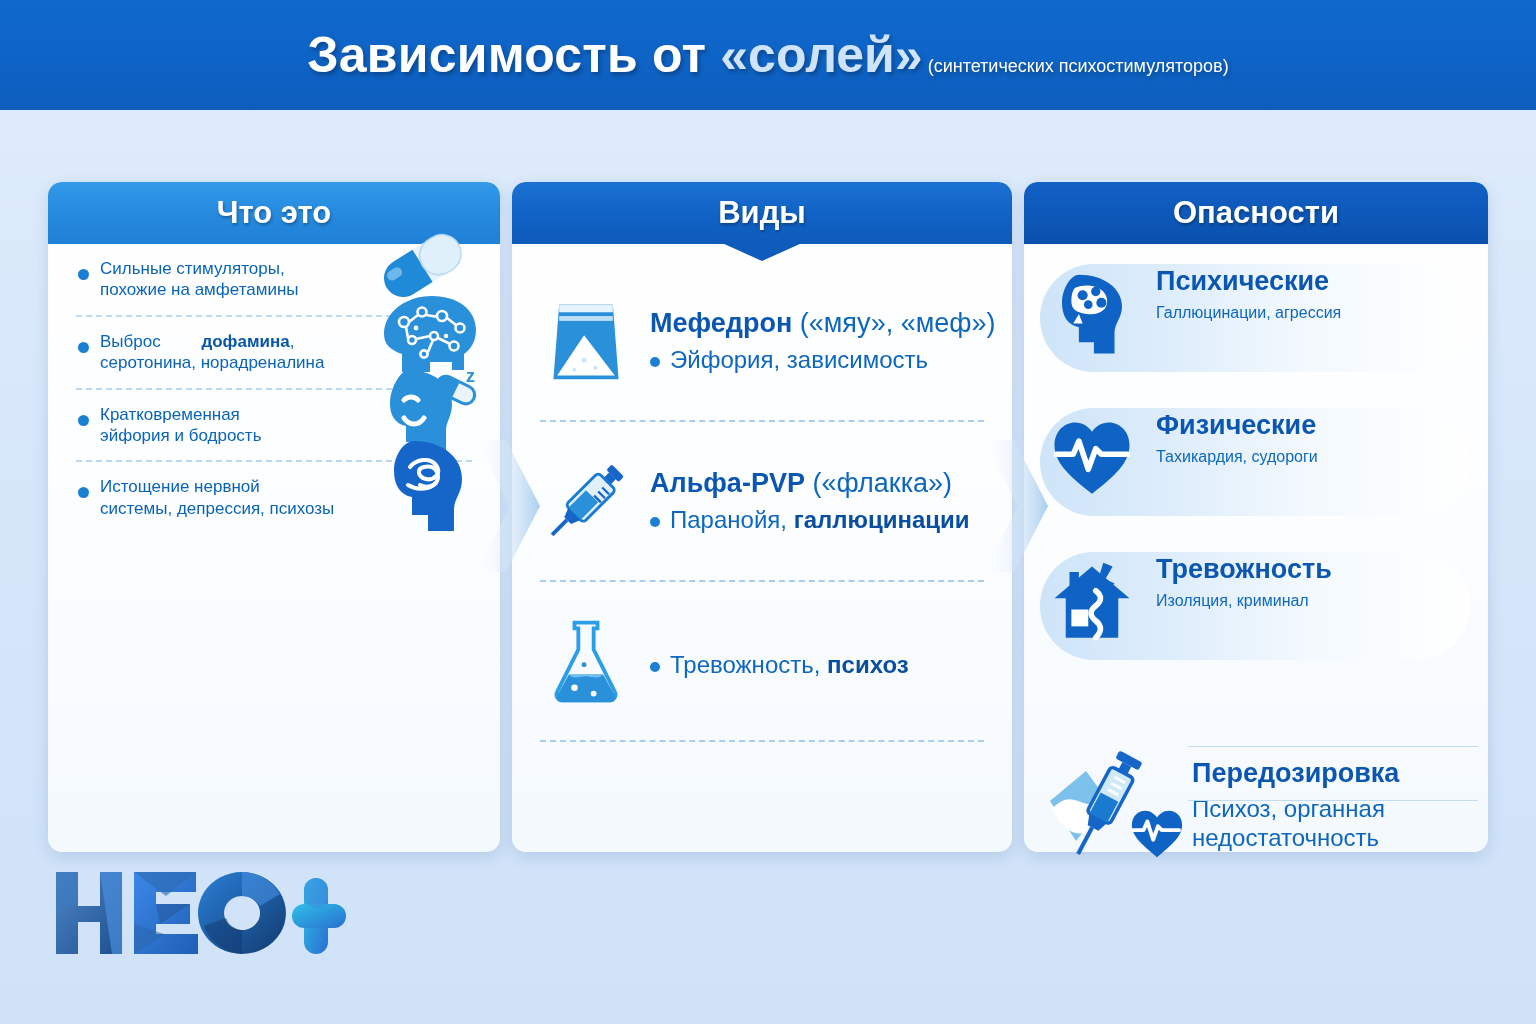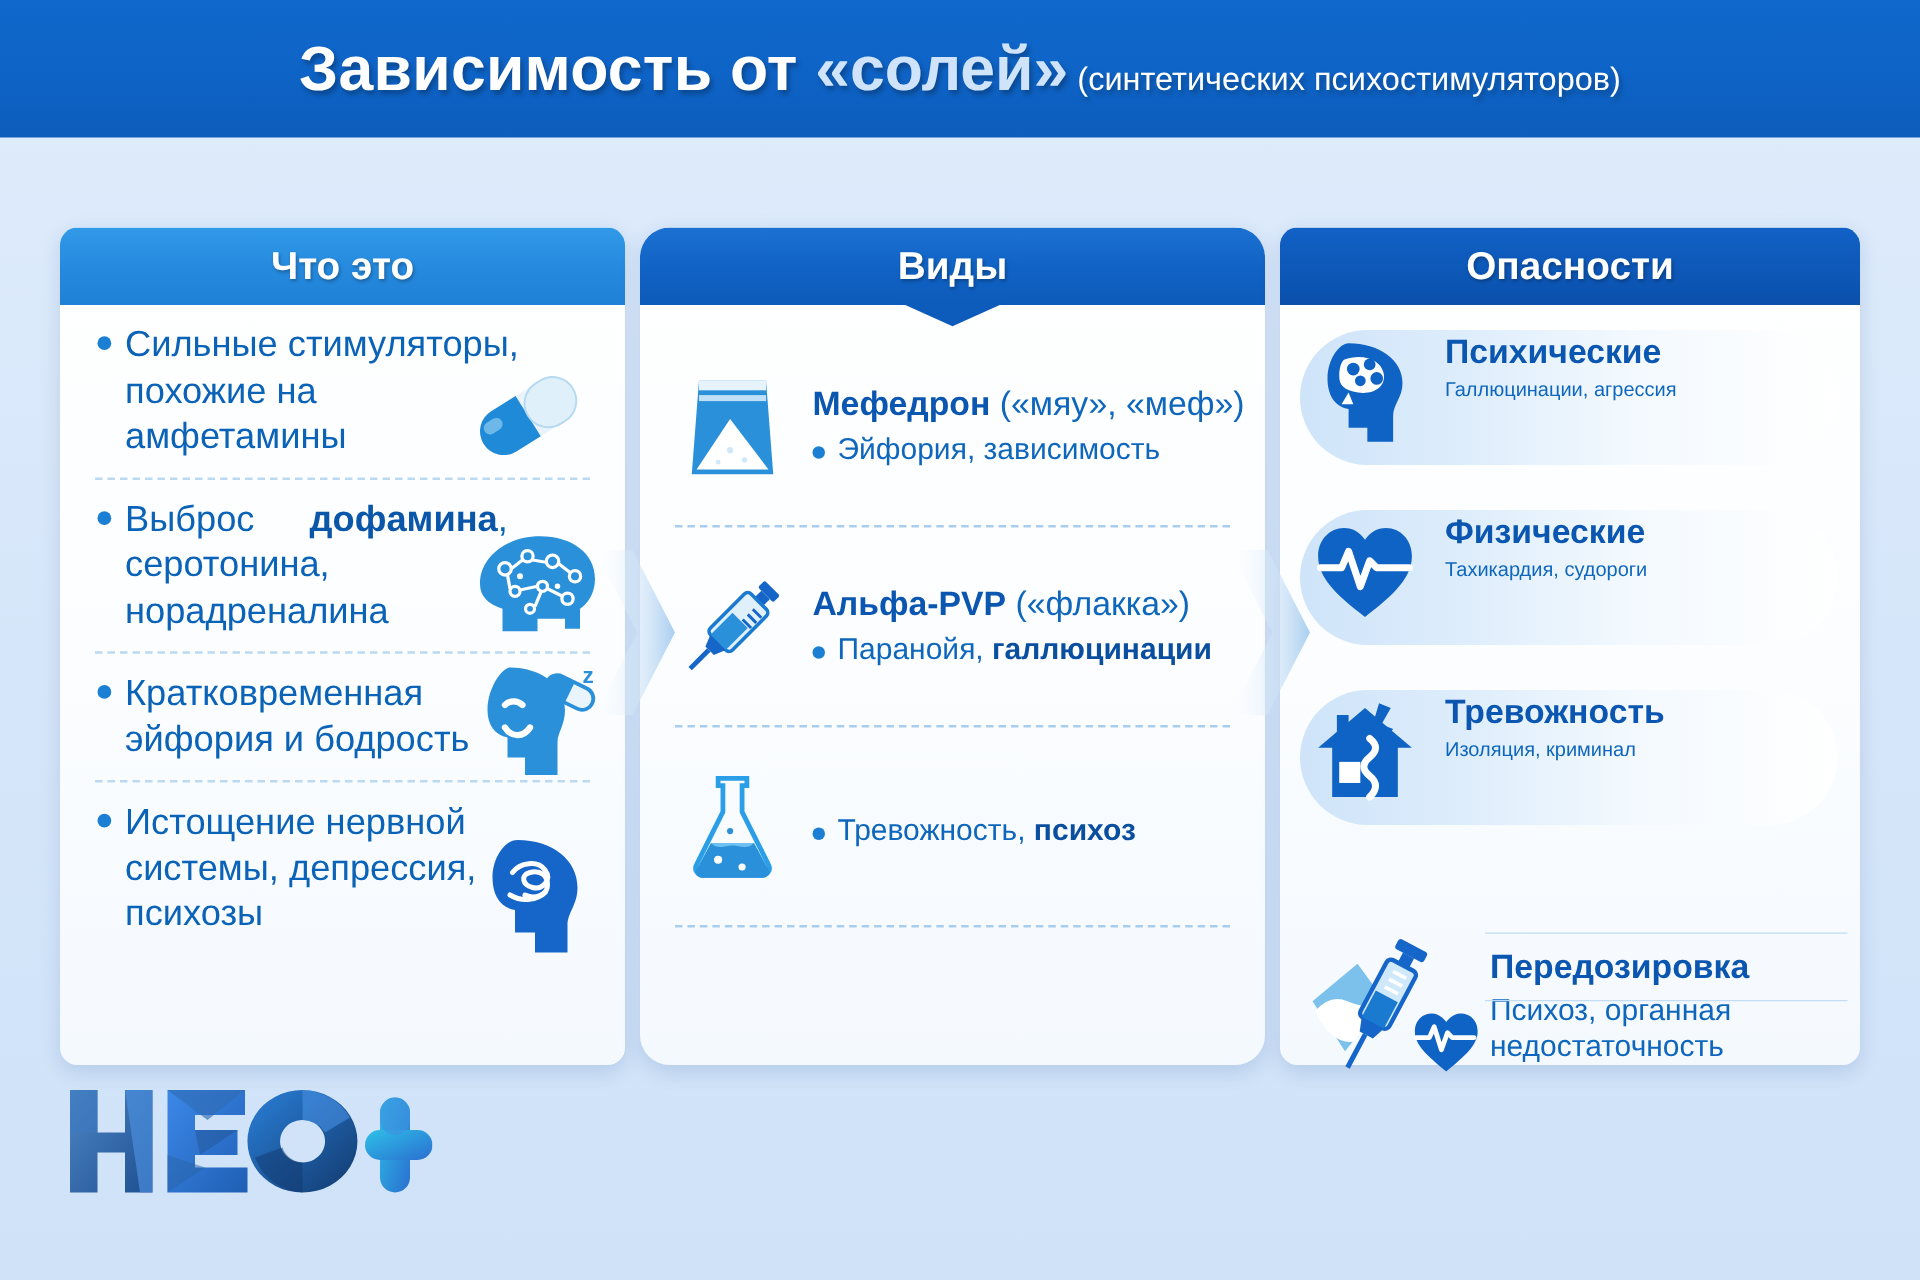--- a/index.html
+++ b/index.html
@@ -38,36 +38,36 @@
     font-weight: bold;
     color: #ffffff;
     letter-spacing: .2px;
   }
   .title-quoted {
     font-size: 50px;
     font-weight: bold;
     color: #cfe4fb;
   }
   .title-sub {
-    font-size: 26px;
+    font-size: 18px;
     color: #ffffff;
     font-weight: normal;
   }
 
   
   .col {
     position: absolute;
     top: 182px;
     border-radius: 14px;
     box-shadow: 0 5px 16px rgba(20,70,140,.15);
     overflow: hidden;
     background: linear-gradient(180deg, #ffffff 0%, #fbfdff 55%, #f4f9fe 100%);
   }
   .col-1 { left: 48px;   width: 452px; height: 670px; }
-  .col-2 { left: 512px;  width: 500px; height: 670px; border-radius: 24px; }
+  .col-2 { left: 512px;  width: 500px; height: 670px; }
   .col-3 { left: 1024px; width: 464px; height: 670px; }
 
   .col-head {
     position: relative;
     height: 62px;
     display: flex;
     align-items: center;
     justify-content: center;
     border-radius: 12px 12px 0 0;
   }
@@ -115,21 +115,21 @@
   }
   .dot {
     flex: 0 0 auto;
     width: 11px; height: 11px;
     border-radius: 50%;
     background: #1b7fd4;
     margin-top: 11px;
   }
   .c1-text {
     color: #0b63b8;
-    font-size: 29px;
+    font-size: 17px;
     line-height: 1.26;
     max-width: 330px;
   }
   .c1-text b { font-weight: bold; color: #0a56a8; margin-left: 36px; }
 
   .row-art {
     position: absolute;
     right: 14px;
     bottom: 6px;
     width: 128px;

